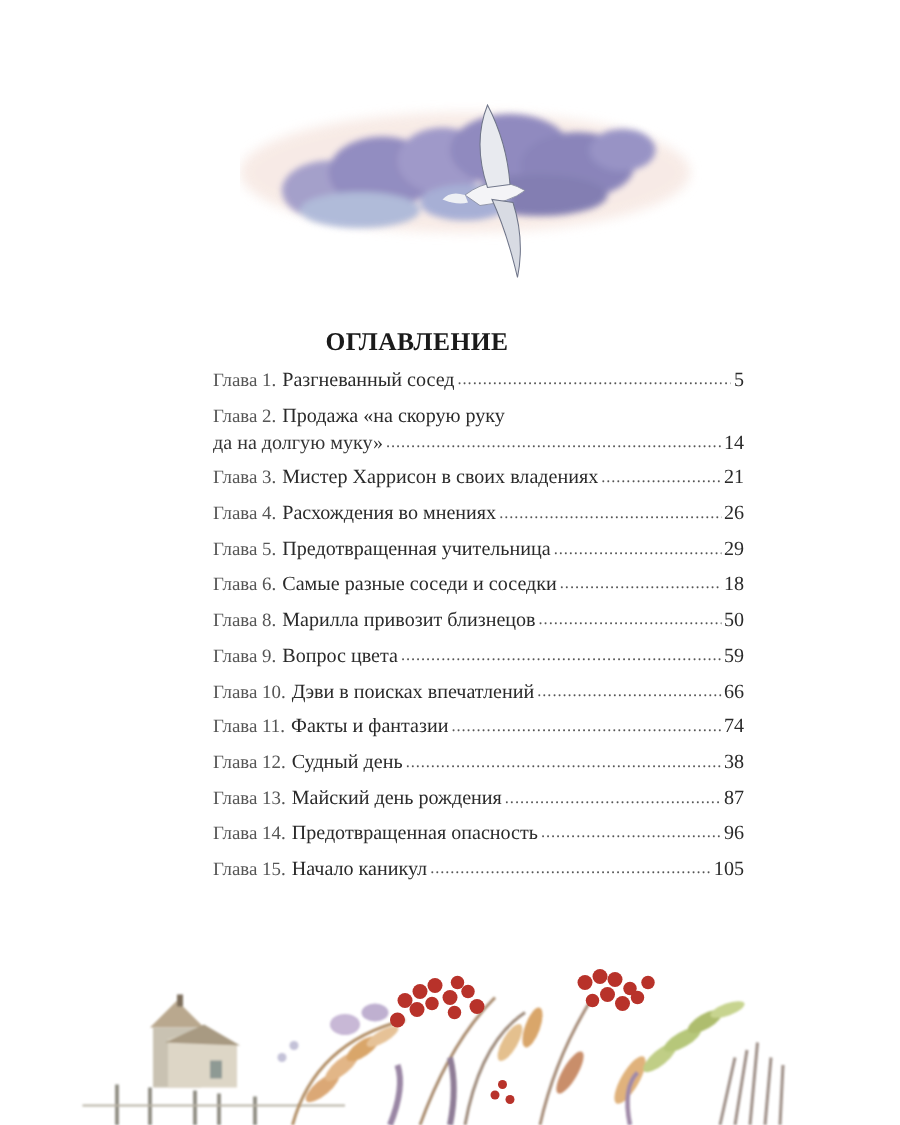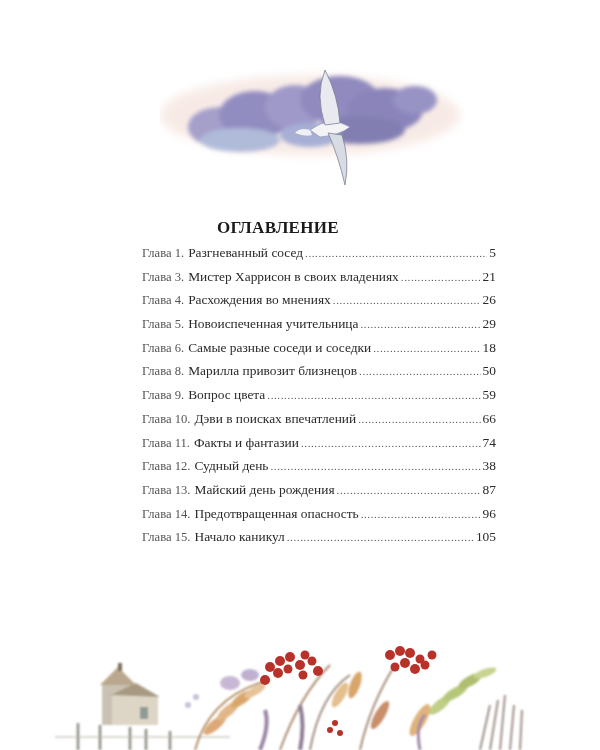--- a/index.html
+++ b/index.html
@@ -56,41 +56,50 @@
 <div class="toc">
   <div class="toc-entry">
     <div class="row">
       <span class="prefix">Глава 1.</span>
       <span class="name">Разгневанный сосед</span>
       <span class="leader"></span>
       <span class="page">5</span>
     </div>
   </div>
   <div class="toc-entry">
+    <div class="row">
+      <span class="prefix">Глава 2.</span>
+      <span class="name">Продажа «на скорую руку</span>
+    </div>
+    <div class="row">
+      <span>да на долгую муку»</span>
+      <span class="leader"></span>
+      <span class="page">14</span>
+    </div>
   </div>
   <div class="toc-entry">
     <div class="row">
       <span class="prefix">Глава 3.</span>
       <span class="name">Мистер Харрисон в своих владениях</span>
       <span class="leader"></span>
       <span class="page">21</span>
     </div>
   </div>
   <div class="toc-entry">
     <div class="row">
       <span class="prefix">Глава 4.</span>
       <span class="name">Расхождения во мнениях</span>
       <span class="leader"></span>
       <span class="page">26</span>
     </div>
   </div>
   <div class="toc-entry">
     <div class="row">
       <span class="prefix">Глава 5.</span>
-      <span class="name">Новоиспеченная учительница</span>
+      <span class="name">Предотвращенная учительница</span>
       <span class="leader"></span>
       <span class="page">29</span>
     </div>
   </div>
   <div class="toc-entry">
     <div class="row">
       <span class="prefix">Глава 6.</span>
       <span class="name">Самые разные соседи и соседки</span>
       <span class="leader"></span>
       <span class="page">18</span>

